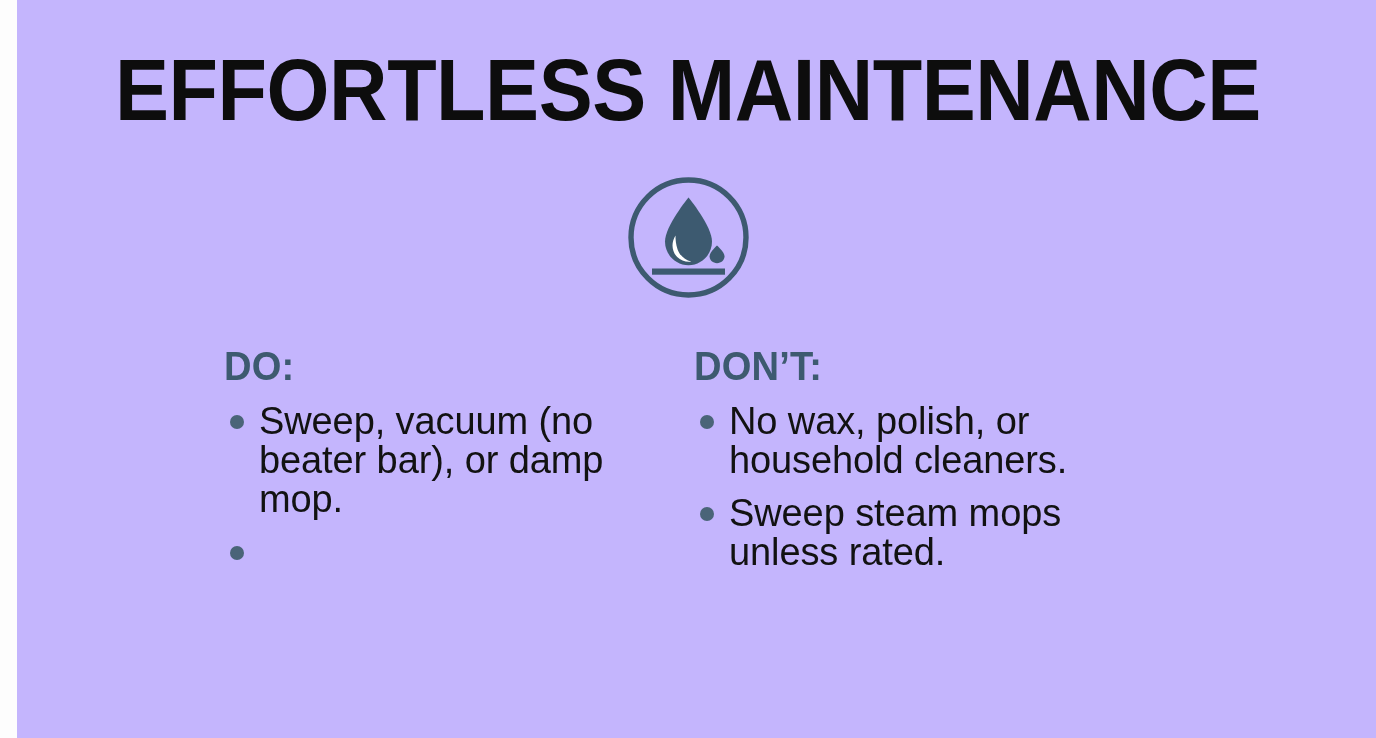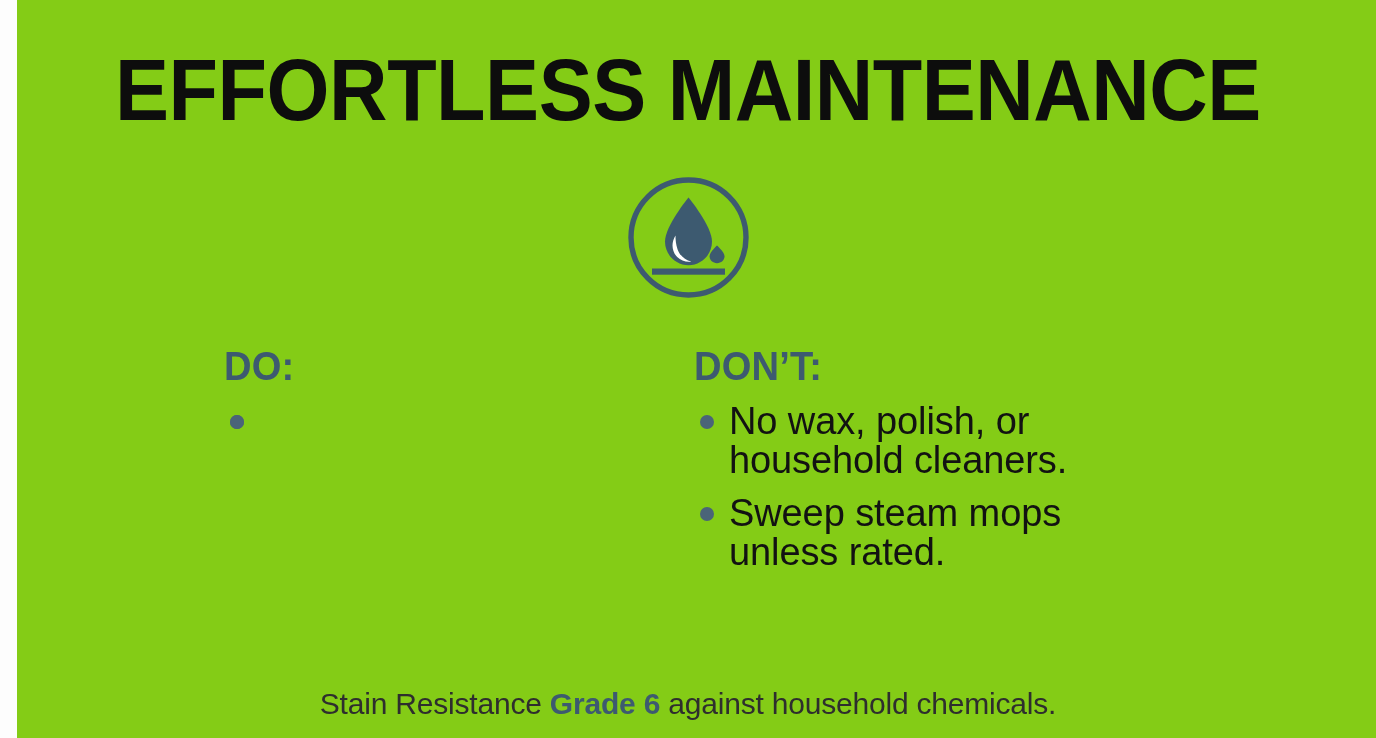--- a/index.html
+++ b/index.html
@@ -9,21 +9,21 @@
     background: #ffffff;
   }
   body {
     font-family: "Liberation Sans", sans-serif;
     -webkit-font-smoothing: antialiased;
   }
   #slide {
     position: relative;
     width: 1376px;
     height: 738px;
-    background: #84cc16;
+    background: #c4b5fd;
     overflow: hidden;
   }
   
   .edge-band {
     position: absolute;
     left: 0;
     top: 0;
     width: 17px;
     height: 738px;
     background: #fdfdfd;
@@ -152,20 +152,21 @@
     </svg>
   </div>
 
   <div class="columns">
 
     <div class="col col-do">
       <div class="col-heading">DO:</div>
       <ul class="bullets">
         <li>
           <span class="dot"></span>
+          <span class="bullet-text">Sweep, vacuum (no beater bar), or damp mop.</span>
         </li>
         <li>
           <span class="dot"></span>
         </li>
       </ul>
     </div>
 
     <div class="col col-dont">
       <div class="col-heading">DON’T:</div>
       <ul class="bullets">
@@ -175,17 +176,14 @@
         </li>
         <li>
           <span class="dot"></span>
           <span class="bullet-text">Sweep steam mops unless rated.</span>
         </li>
       </ul>
     </div>
 
   </div>
 
-  <div class="footer">
-    <span>Stain Resistance </span><span class="hl">Grade 6</span><span> against household chemicals.</span>
-  </div>
 
 </div>
 
 </body></html>

